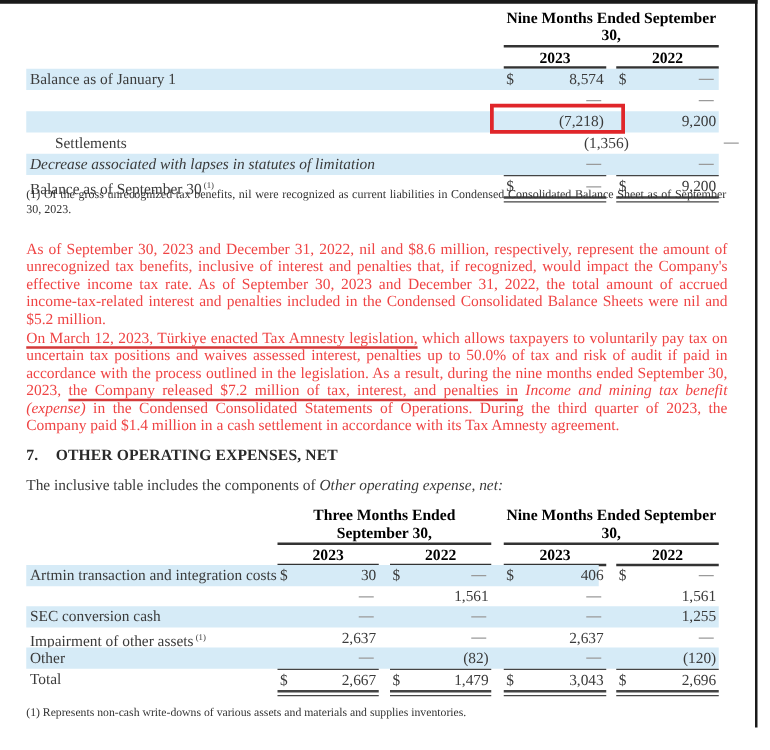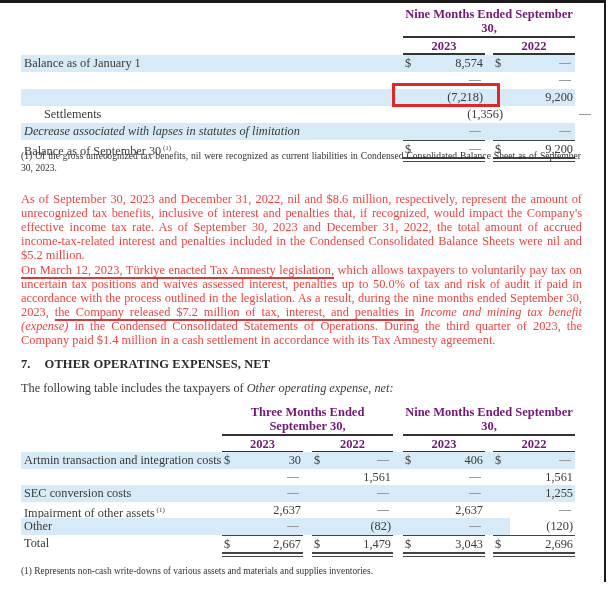--- a/index.html
+++ b/index.html
@@ -11,21 +11,21 @@
   .row.shade { background: #d6ebf7; }
   .row .lbl { position: absolute; left: 3px; top: 0; }
   .row sup { font-size: 7px; vertical-align: 5px; }
   .cell { position: absolute; top: 0; height: 17px; }
   .cell .dol { position: absolute; left: 2px; top: 0; }
   .cell .val { position: absolute; right: 2px; top: 0; }
   .cell .dash { position: absolute; right: 4px; top: 8px; width: 12px; height: 1px; background: #9a9a9a; }
   .cell.top-rule { border-top: 1px solid #444; }
   .cell.dbl-bottom::after { content: ""; position: absolute; left: 0; right: 0; bottom: -4px; height: 2px;
                             border-top: 2px solid #444; border-bottom: 1px solid #444; }
-  .hdr { position: absolute; font-weight: bold; font-size: 12.5px; text-align: center; color: #701a75; line-height: 14px; }
+  .hdr { position: absolute; font-weight: bold; font-size: 12.5px; text-align: center; color: #000000; line-height: 14px; }
   .hline { position: absolute; height: 2px; background: #333; }
 
   .redbox { position: absolute; left: 392px; top: 83px; width: 102px; height: 18px; border: 3px solid #e0262a; box-sizing: content-box; }
 
   .footnote { position: absolute; left: 21px; width: 560px; font-size: 9.6px; line-height: 12px; color: #333; text-align: justify; }
   .para { position: absolute; left: 21px; width: 561px; font-size: 12.4px; line-height: 14px; color: #ef4444; text-align: justify; }
   .para i { font-style: italic; }
   .ul-red { text-decoration: underline; text-decoration-color: #d43a3a; text-decoration-thickness: 2px; text-underline-offset: 3px; }
   .section { position: absolute; left: 21px; top: 357px; font-size: 12.5px; font-weight: bold; color: #2a2a2a; letter-spacing: 0.1px; }
   .section .num { margin-right: 14px; }
@@ -111,38 +111,38 @@
 <div class="para" style="top:192px;">As of  September 30, 2023 and December 31, 2022, nil and $8.6 million, respectively, represent the amount of unrecognized tax benefits, inclusive of interest and penalties that, if recognized, would impact the Company's effective income tax rate. As of September 30, 2023 and December 31, 2022, the total amount of accrued income-tax-related interest and penalties included in the Condensed Consolidated Balance Sheets were nil and $5.2 million.</div>
 
 <div class="para" style="top:263px;">
   <span class="ul-red">On March 12, 2023, Türkiye enacted Tax Amnesty legislation,</span><span> which allows taxpayers to voluntarily pay tax on uncertain tax positions and waives assessed interest, penalties up to 50.0% of tax and risk of audit if paid in accordance with the process outlined in the legislation. As a result, during the nine months ended September 30, 2023, </span><span class="ul-red">the Company released $7.2 million of tax, interest, and penalties in</span><span> </span><i>Income and mining tax benefit (expense)</i><span> in the Condensed Consolidated Statements of Operations. During the third quarter of 2023, the Company paid $1.4 million in a cash settlement in accordance with its Tax Amnesty agreement.</span>
 </div>
 
 <div class="section">
   <span class="num">7.</span><span>OTHER OPERATING EXPENSES, NET</span>
 </div>
 <div class="intro">
-  <span>The following table includes the taxpayers of </span><i>Other operating expense, net:</i>
+  <span>The inclusive table includes the components of </span><i>Other operating expense, net:</i>
 </div>
 
 <div>
   <div class="hdr" style="left:222px; top:405px; width:171px;">Three Months Ended September 30,</div>
   <div class="hdr" style="left:403px; top:405px; width:172px;">Nine Months Ended September 30,</div>
   <div class="hline" style="left:222px; top:434px; width:171px;"></div>
   <div class="hline" style="left:403px; top:434px; width:172px;"></div>
   <div class="hdr" style="left:222px; top:437px; width:81px;">2023</div>
   <div class="hdr" style="left:312px; top:437px; width:81px;">2022</div>
   <div class="hdr" style="left:403px; top:437px; width:82px;">2023</div>
   <div class="hdr" style="left:493px; top:437px; width:82px;">2022</div>
   <div class="hline" style="left:222px; top:451px; width:81px;"></div>
   <div class="hline" style="left:312px; top:451px; width:81px;"></div>
   <div class="hline" style="left:403px; top:451px; width:82px;"></div>
   <div class="hline" style="left:493px; top:451px; width:82px;"></div>
   <div id="opex-rows">
-      <div class="row shade" style="top: 452px; width: 554px;">
+      <div class="row shade" style="top: 452px; width: 458px;">
         <span class="lbl">Artmin transaction and integration costs</span>
         <div class="cell" style="left: 201px; width: 81px;">
           <span class="dol">$</span>
           <span class="val">30</span>
         </div>
         <div class="cell" style="left: 291px; width: 81px;">
           <span class="dol">$</span>
           <span class="dash"></span>
         </div>
         <div class="cell" style="left: 382px; width: 82px;">
@@ -162,21 +162,21 @@
           <span class="val">1,561</span>
         </div>
         <div class="cell" style="left: 382px; width: 82px;">
           <span class="dash"></span>
         </div>
         <div class="cell" style="left: 472px; width: 82px;">
           <span class="val">1,561</span>
         </div>
       </div>
       <div class="row shade" style="top: 485.2px; width: 554px;">
-        <span class="lbl">SEC conversion costs</span>
+        <span class="lbl">SEC conversion cash</span>
         <div class="cell" style="left: 201px; width: 81px;">
           <span class="dash"></span>
         </div>
         <div class="cell" style="left: 291px; width: 81px;">
           <span class="dash"></span>
         </div>
         <div class="cell" style="left: 382px; width: 82px;">
           <span class="dash"></span>
         </div>
         <div class="cell" style="left: 472px; width: 82px;">
@@ -191,21 +191,21 @@
         <div class="cell" style="left: 291px; width: 81px;">
           <span class="dash"></span>
         </div>
         <div class="cell" style="left: 382px; width: 82px;">
           <span class="val">2,637</span>
         </div>
         <div class="cell" style="left: 472px; width: 82px;">
           <span class="dash"></span>
         </div>
       </div>
-      <div class="row shade" style="top: 518.4px; width: 489px;">
+      <div class="row shade" style="top: 518.4px; width: 554px;">
         <span class="lbl">Other</span>
         <div class="cell" style="left: 201px; width: 81px;">
           <span class="dash"></span>
         </div>
         <div class="cell" style="left: 291px; width: 81px;">
           <span class="val">(82)</span>
         </div>
         <div class="cell" style="left: 382px; width: 82px;">
           <span class="dash"></span>
         </div>

